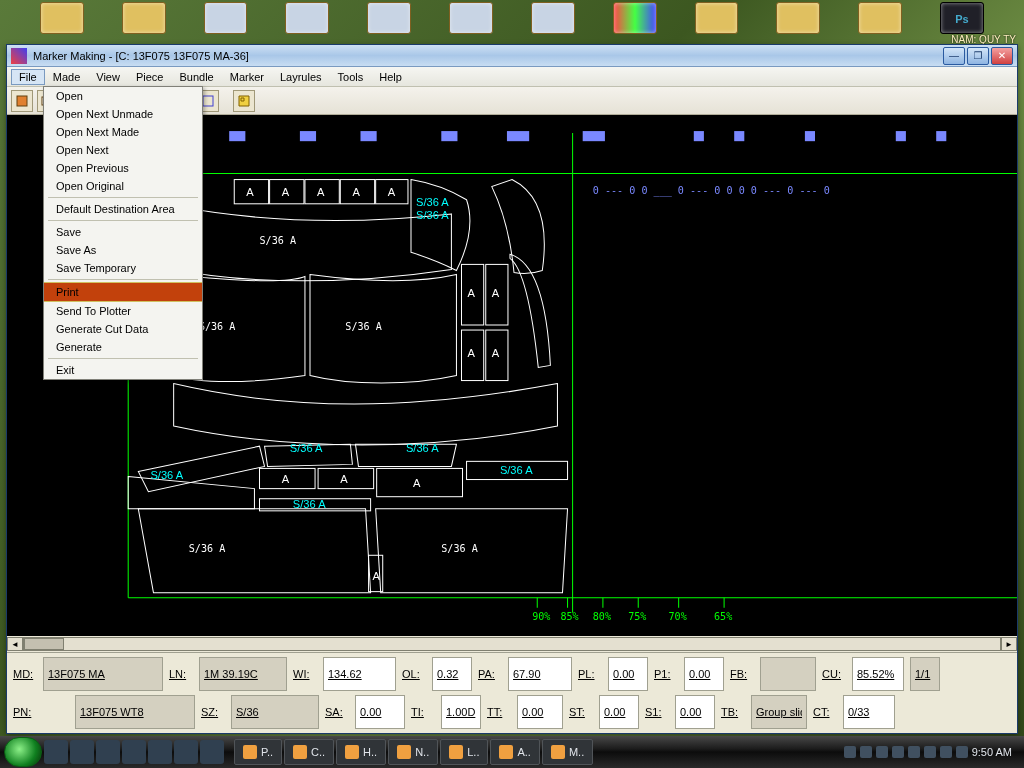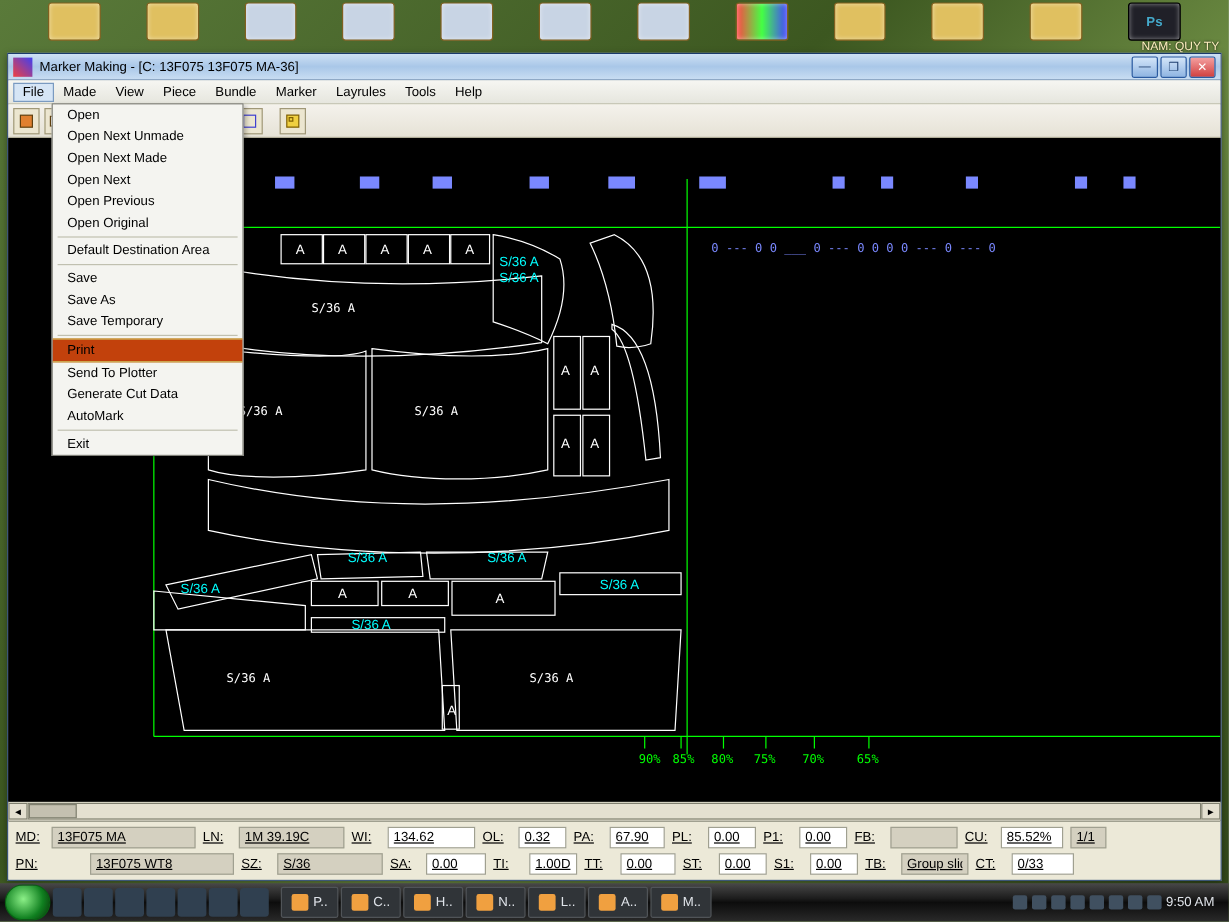--- a/index.html
+++ b/index.html
@@ -50,21 +50,21 @@
   .hscroll .arrow{ width:16px;height:14px;border:1px solid #808070;background:#e4e0d0;
      display:flex;align-items:center;justify-content:center;font-size:8px;}
   .hscroll .track{ flex:1;height:14px;background:#e4e0d0;border:1px solid #808070;position:relative;}
   .hscroll .thumb{ position:absolute;left:0;top:0;height:12px;width:40px;background:#c4c0b0;border:1px solid #808070;}
 
   
   .status{ background:#ece9d8; border-top:1px solid #a0a090; padding:4px 6px;
     display:flex; flex-direction:column; gap:4px;text-decoration:underline;}
   .statrow{ display:flex; align-items:center; gap:6px;}
   .sl{ width:24px; color:#000;}
-  .sinput{ height:18px; border:1px solid #a0a090; background:#fff; padding:0 4px;
+  .sinput{ height:18px; border:1px solid #a0a090; background:#fff; padding:16px 4px;
     background:#d4d0c0;}
   .sinput.white{ background:#fff;}
   
   
   .dropdown{ position:absolute; left:8px; top:86px; width:160px;
     background:#f4f4f0; border:1px solid #808078; box-shadow:2px 2px 4px rgba(0,0,0,.3);
     z-index:50;margin-left:35px;}
   .dditem{ padding:3px 12px; cursor:default;}
   .dditem.hl{ background:#c2410c; border-top:1px solid #d0c060;border-bottom:1px solid #d0c060;}
   .ddsep{ height:1px; margin:2px 4px; background:#c0c0b0;}
@@ -308,21 +308,21 @@
     <div class="statrow">
       <span class="sl">MD:</span>
         <input class="sinput" style="width: 120px;" value="13F075 MA">
       <span class="sl">LN:</span>
         <input class="sinput" style="width: 88px;" value="1M 39.19C">
       <span class="sl">WI:</span>
         <input class="sinput white" style="width: 73px;" value="134.62">
       <span class="sl">OL:</span>
         <input class="sinput white" style="width: 40px;" value="0.32">
       <span class="sl">PA:</span>
-        <input class="sinput white" style="width: 46px;" value="67.90">
+        <input class="sinput white" style="width: 64px;" value="67.90">
       <span class="sl">PL:</span>
         <input class="sinput white" style="width: 40px;" value="0.00">
       <span class="sl">P1:</span>
         <input class="sinput white" style="width: 40px;" value="0.00">
       <span class="sl">FB:</span>
         <input class="sinput" style="width: 56px;" value="">
       <span class="sl">CU:</span>
         <input class="sinput white" style="width: 52px;" value="85.52%">
       <input class="sinput" style="width: 30px;" value="1/1">
     </div>
@@ -359,21 +359,21 @@
   <div class="ddsep"></div>
   <div class="dditem">Default Destination Area</div>
   <div class="ddsep"></div>
   <div class="dditem">Save</div>
   <div class="dditem">Save As</div>
   <div class="dditem">Save Temporary</div>
   <div class="ddsep"></div>
   <div class="dditem hl">Print</div>
   <div class="dditem">Send To Plotter</div>
   <div class="dditem">Generate Cut Data</div>
-  <div class="dditem">AutoMark</div>
+  <div class="dditem">Generate</div>
   <div class="ddsep"></div>
   <div class="dditem">Exit</div>
 </div>
 
 <div class="taskbar">
   <div class="startorb"></div>
   <div class="ql"></div>
   <div class="ql"></div>
   <div class="ql"></div>
   <div class="ql"></div>

